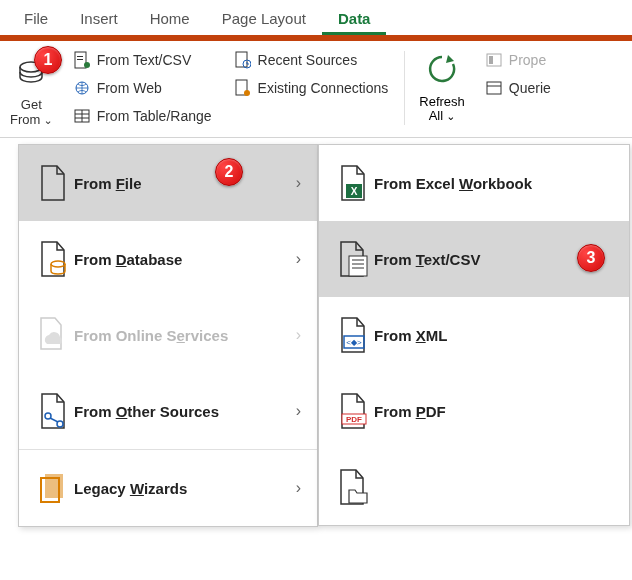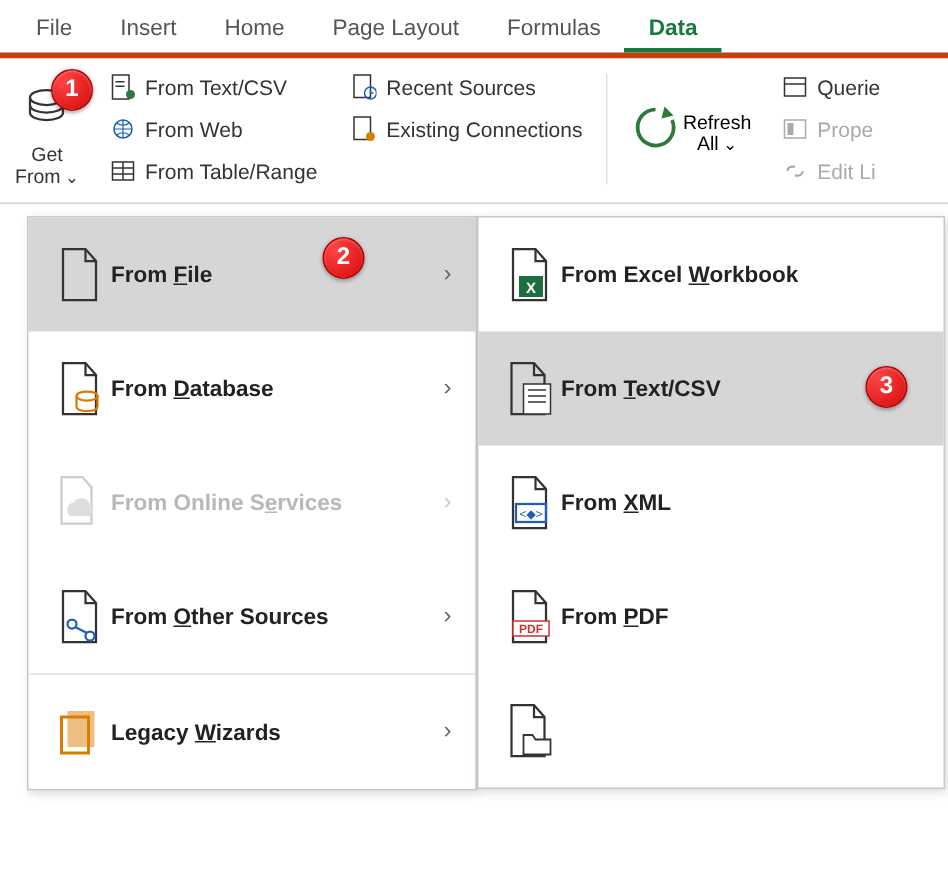--- a/index.html
+++ b/index.html
@@ -1,32 +1,32 @@
 <!DOCTYPE html>
 <html><head>
 <meta charset="utf-8">
 <style>
 * { margin: 0; padding: 0; box-sizing: border-box; font-family: 'Segoe UI', Arial, sans-serif; }
 body { background: #fff; width: 632px; height: 580px; overflow: hidden; position: relative; }
 
-.ribbon-tabs { display: flex; gap: 0; padding: 4px 8px 0; border-bottom: 4px solid #c2410c; align-items: flex-end; }
+.ribbon-tabs { display: flex; gap: 0; padding: 4px 8px 0; border-bottom: 6px solid #c2410c; align-items: flex-end; }
 .rtab { padding: 6px 16px 8px; font-size: 15px; color: #555; cursor: pointer; }
 .rtab.active { color: #1a7a3c; border-bottom: 3px solid #1a7a3c; font-weight: 600; padding-bottom: 5px; }
 
 .ribbon-body { display: flex; padding: 6px 4px 8px; gap: 6px; border-bottom: 1px solid #d4d4d4; background:#fff; }
 
 .get-data { display: flex; flex-direction: column; align-items: center; justify-content: flex-end; padding: 4px 6px 2px; position: relative; cursor: pointer; }
 .get-data .lbl { font-size: 13px; color:#333; text-align:center; line-height:1.1; margin-top:4px;}
 .get-data-icon { width: 38px; height: 38px; position: relative; display:flex; align-items:center; justify-content:center;}
 
 .col { display: flex; flex-direction: column; gap: 6px; padding: 2px 4px; }
 .col-item { display: flex; align-items: center; gap: 6px; font-size: 14px; color:#333; padding: 2px 4px; cursor: pointer; white-space: nowrap; }
 .col-item .icn { width: 18px; height: 18px; display:inline-flex; align-items:center; justify-content:center; }
 
-.refresh { display:flex; flex-direction:row; align-items:center; padding: 4px 6px 2px; cursor:pointer; }
+.refresh { display:flex; flex-direction:column; align-items:center; padding: 4px 6px 2px; cursor:pointer; }
 .refresh .lbl { font-size:13px; line-height:1.1; text-align:center; margin-top:4px; }
 
 .badge { position:absolute; width:28px; height:28px; border-radius:50%; background:radial-gradient(circle at 30% 30%, #ff4444, #d30909); color:#fff; font-weight:700; font-size:16px; display:flex; align-items:center; justify-content:center; box-shadow: 0 1px 3px rgba(0,0,0,.4), inset 0 1px 2px rgba(255,255,255,.3); border:1px solid #b00000;}
 .badge.b1 { top: 46px; left: 34px; z-index:5;}
 .badge.b2 { top: 158px; left: 215px; z-index:15;}
 .badge.b3 { top: 244px; left: 577px; z-index:15;}
 
 .menu { position:absolute; top:144px; left:18px; background:#fff; border:1px solid #c8c8c8; box-shadow:2px 2px 6px rgba(0,0,0,.15); width:300px; z-index:10;}
 .menu-item { display:flex; align-items:center; gap:3px; padding:18px 16px; font-size:15px; color:#222; cursor:pointer; position:relative;}
 .menu-item.hov { background:#d6d6d6; }
@@ -45,21 +45,20 @@
 .dd::after { content:" ⌄"; font-size:11px;}
 </style>
 </head>
 <body>
 
 <div class="ribbon-tabs">
   <div class="rtab">File</div>
   <div class="rtab">Insert</div>
   <div class="rtab">Home</div>
   <div class="rtab">Page Layout</div>
-  <div class="rtab">Formulas</div>
   <div class="rtab active">Data</div>
 </div>
 
 <div class="ribbon-body">
   <div class="get-data">
     <span class="get-data-icon">
       <svg width="38" height="38" viewBox="0 0 38 38">
           <ellipse cx="19" cy="11" rx="11" ry="5" fill="none" stroke="#333" stroke-width="1.5"></ellipse>
           <path d="M8 11v10c0 3 5 5 11 5s11-2 11-5V11" fill="none" stroke="#333" stroke-width="1.5"></path>
           <path d="M8 16c0 3 5 5 11 5s11-2 11-5" fill="none" stroke="#333" stroke-width="1.5"></path>
@@ -130,45 +129,37 @@
   <div class="refresh">
     <span><svg width="36" height="36" viewBox="0 0 36 36">
           <path d="M18 6a12 12 0 1 0 11 7" fill="none" stroke="#2a7a3c" stroke-width="2.5"></path>
           <path d="M24 4l6 6-8 2z" fill="#2a7a3c"></path>
         </svg></span>
     <span class="lbl dd" style="white-space:pre-line;">Refresh
 All</span>
   </div>
 
   <div class="col">
+    <div class="col-item" style="color:#aaa;">
+      <span class="icn">
+          <svg width="16" height="14">
+            <rect x="1" y="1" width="14" height="12" fill="none" stroke="#aaa"></rect>
+            <rect x="3" y="3" width="4" height="8" fill="#aaa"></rect>
+          </svg>
+        </span>
+      <span>Prope</span>
+    </div>
     <div class="col-item">
       <span class="icn">
           <svg width="16" height="14">
             <rect x="1" y="1" width="14" height="12" fill="none" stroke="#333"></rect>
             <line x1="1" y1="5" x2="15" y2="5" stroke="#333"></line>
           </svg>
         </span>
       <span>Querie</span>
-    </div>
-    <div class="col-item" style="color:#aaa;">
-      <span class="icn">
-          <svg width="16" height="14">
-            <rect x="1" y="1" width="14" height="12" fill="none" stroke="#aaa"></rect>
-            <rect x="3" y="3" width="4" height="8" fill="#aaa"></rect>
-          </svg>
-        </span>
-      <span>Prope</span>
-    </div>
-    <div class="col-item" style="color:#aaa;">
-      <span class="icn">
-          <svg width="16" height="14">
-            <path d="M3 7a3 3 0 0 1 3-3h2M13 7a3 3 0 0 1-3 3H8" stroke="#aaa" fill="none" stroke-width="1.5"></path>
-          </svg>
-        </span>
-      <span>Edit Li</span>
     </div>
   </div>
 </div>
 
 <div class="badge b1">1</div>
 <div class="badge b2">2</div>
 <div class="badge b3">3</div>
 
 <div class="menu">
   <div class="menu-item hov">

